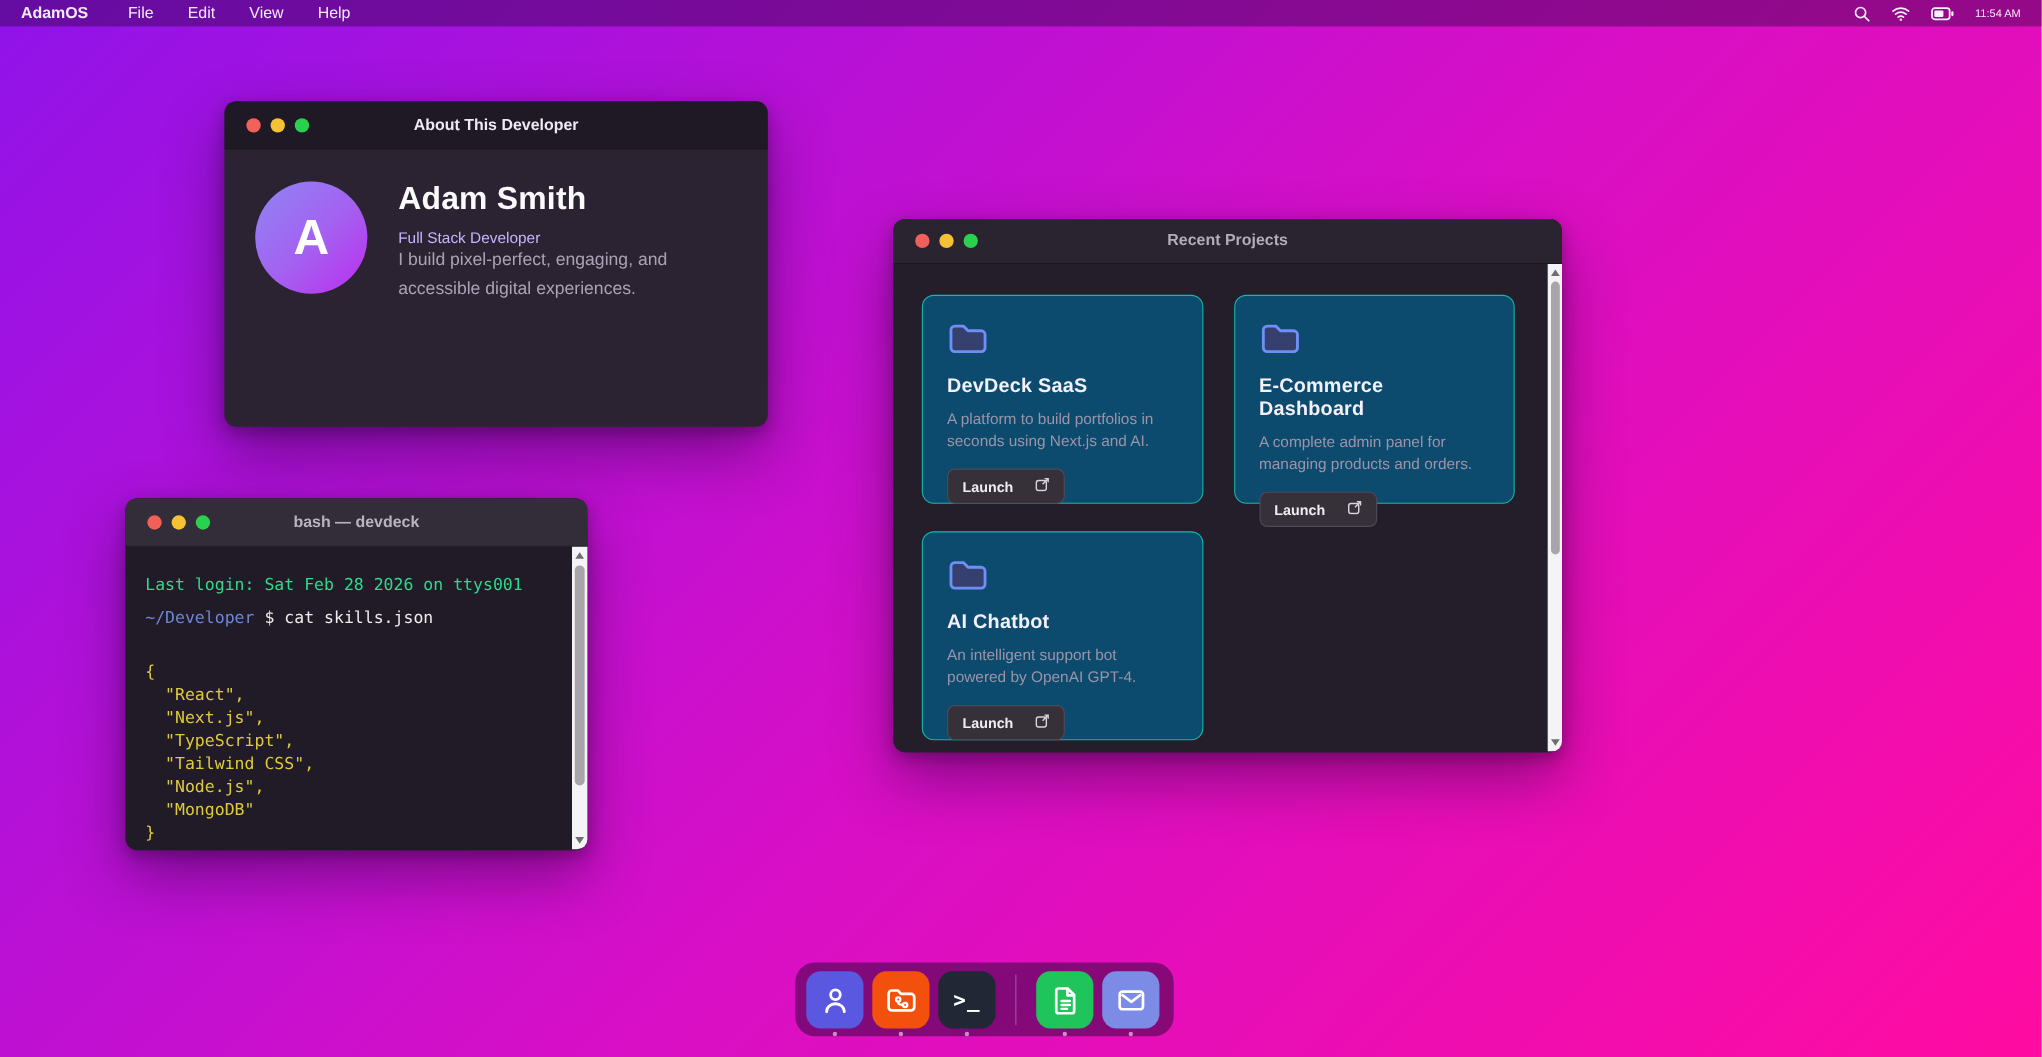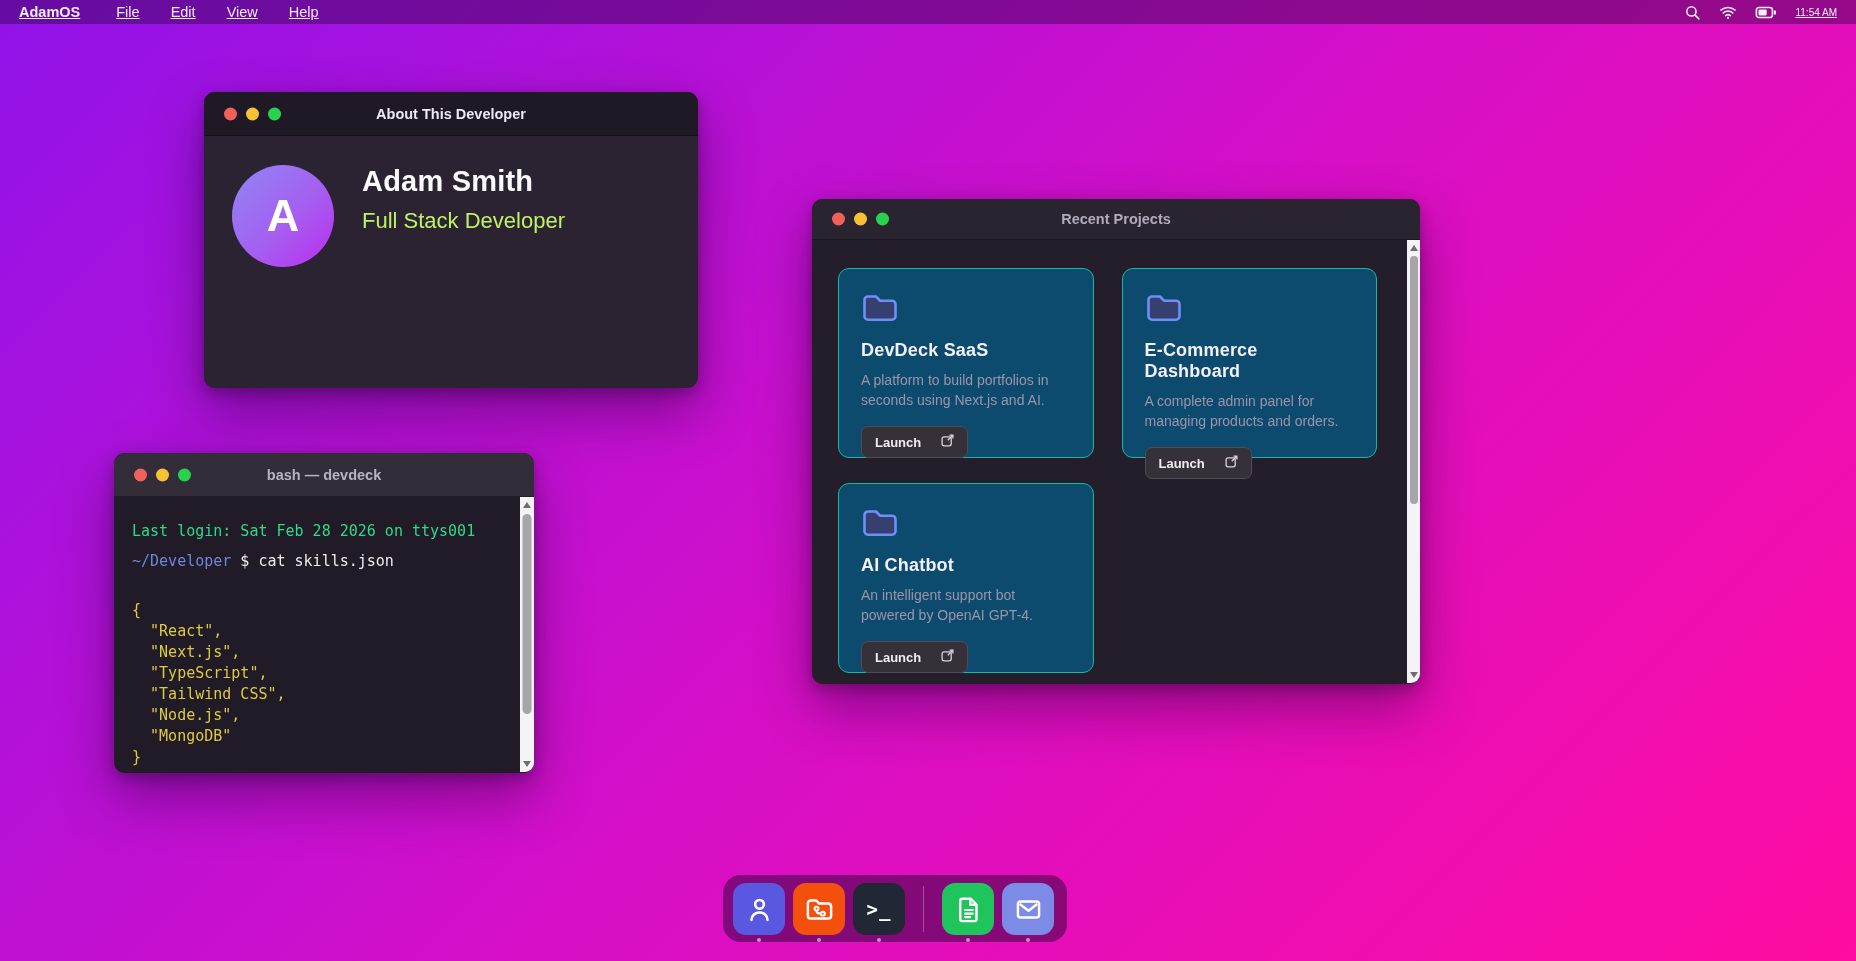--- a/index.html
+++ b/index.html
@@ -4,21 +4,21 @@
 <style>
   * { margin:0; padding:0; box-sizing:border-box; }
   html,body { width:1856px; height:961px; overflow:hidden; font-family:"Liberation Sans",sans-serif; }
 
   .desktop { position:absolute; inset:0;
     background:linear-gradient(135deg, var(--desktop-from,#9013e9) 0%, var(--desktop-mid,#d60fc7) 52%, var(--desktop-to,#ff0ca1) 100%); }
 
   
   .menubar { position:absolute; top:0; left:0; right:0; height:17px;
     background:rgba(44,2,64,0.42); display:flex; align-items:center;
-    padding:12px 19px; color:#f3ecfa; font-size:14.5px;text-decoration:underline; }
+    padding:12px 19px; color:#f3ecfa; font-size:14.5px; }
   .menubar .brand { font-weight:700; margin-right:36px; }
   .menubar nav { display:flex; gap:31px; }
   .menubar nav span { cursor:default; }
   .menubar-right { margin-left:auto; display:flex; align-items:center; gap:18px; color:#f6f0fb; }
   .menubar-right svg { display:block; }
   .menubar-right .time { font-size:10px; }
 
   
   .window { position:absolute; border-radius:11px;
     box-shadow:0 24px 55px rgba(35,0,55,0.45), 0 5px 14px rgba(0,0,0,0.28); }
@@ -34,21 +34,21 @@
   
   .about-window { left:204px; top:92px; width:494px; height:296px; background:#2b2331; }
   .about-window .titlebar { background:#1f1925; }
   .about-window .wtitle { color:#eee9f3; }
   .about-body { display:flex; padding:29px 26px 0 28px; gap:28px; }
   .avatar { width:102px; height:102px; border-radius:50%; flex:0 0 auto;
     background:linear-gradient(135deg, var(--avatar-from,#8f86f5) 0%, #a55ff0 55%, var(--avatar-to,#bb2df0) 100%);
     display:flex; align-items:center; justify-content:center;
     font-size:45px; font-weight:700; color:#ffffff; }
   .about-name { font-size:29px; font-weight:700; color:#fbfafc; margin:0 0 10px; letter-spacing:0.2px; }
-  .about-role { font-size:22px; color:#bef264; }
+  .about-role { font-size:14px; color:#c4b5fd; }
   .about-bio { font-size:16px; line-height:26px; color:#aba2b7; width:268px; margin-bottom:19px; }
   .about-stats { font-family:"DejaVu Sans Mono",monospace; font-size:13.5px; line-height:18.5px; color:#8b8296; }
 
   
   .terminal-window { left:114px; top:453px; width:420px; height:320px; background:#211b27; }
   .terminal-window .titlebar { background:#332d3a; }
   .terminal-window .wtitle { color:#b9b2c1; }
   .term-body { position:relative; height:275px; padding:24px 26px 0 18px;
     font-family:"DejaVu Sans Mono",monospace; font-size:15px; }
   .tline { line-height:21px; white-space:pre; }
@@ -150,20 +150,21 @@
       </div>
       <div class="wtitle">About This Developer</div>
     </div>
     <div class="about-body">
       <div class="avatar">
         <span>A</span>
       </div>
       <div>
         <h1 class="about-name">Adam Smith</h1>
         <div class="about-role">Full Stack Developer</div>
+        <p class="about-bio">I build pixel-perfect, engaging, and accessible digital experiences.</p>
       </div>
     </div>
   </section>
 
   <section class="window terminal-window">
     <div class="titlebar">
       <div class="traffic">
         <span class="tl red"></span>
         <span class="tl yellow"></span>
         <span class="tl green"></span>

